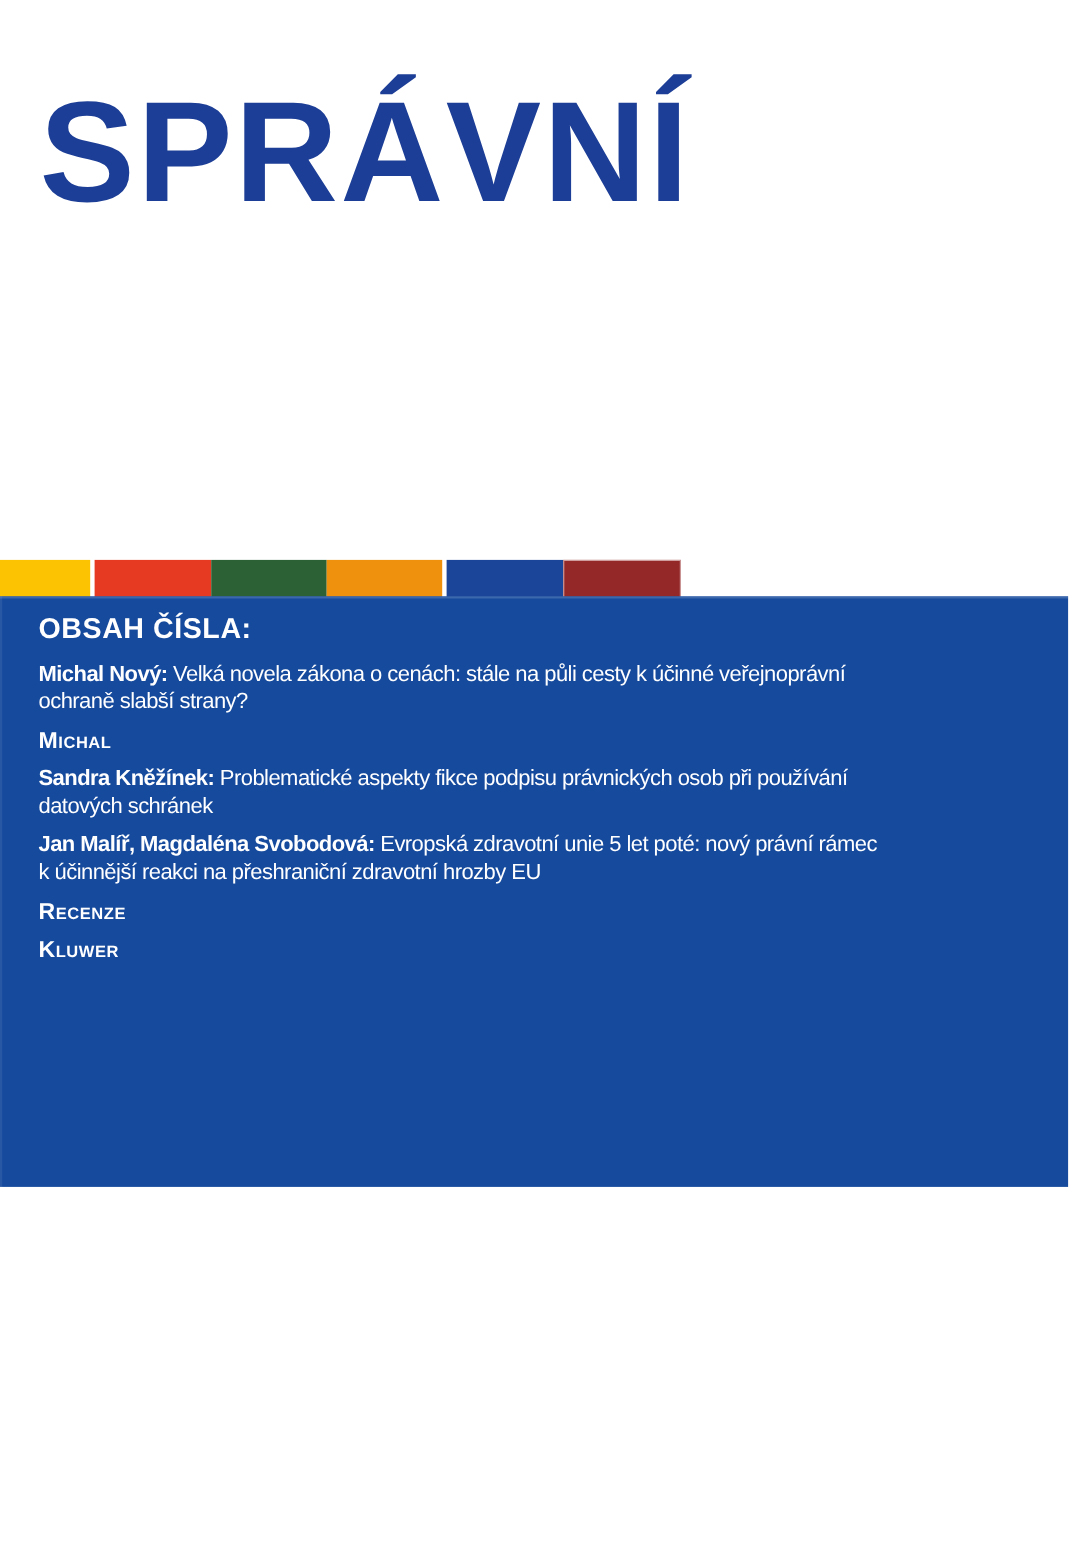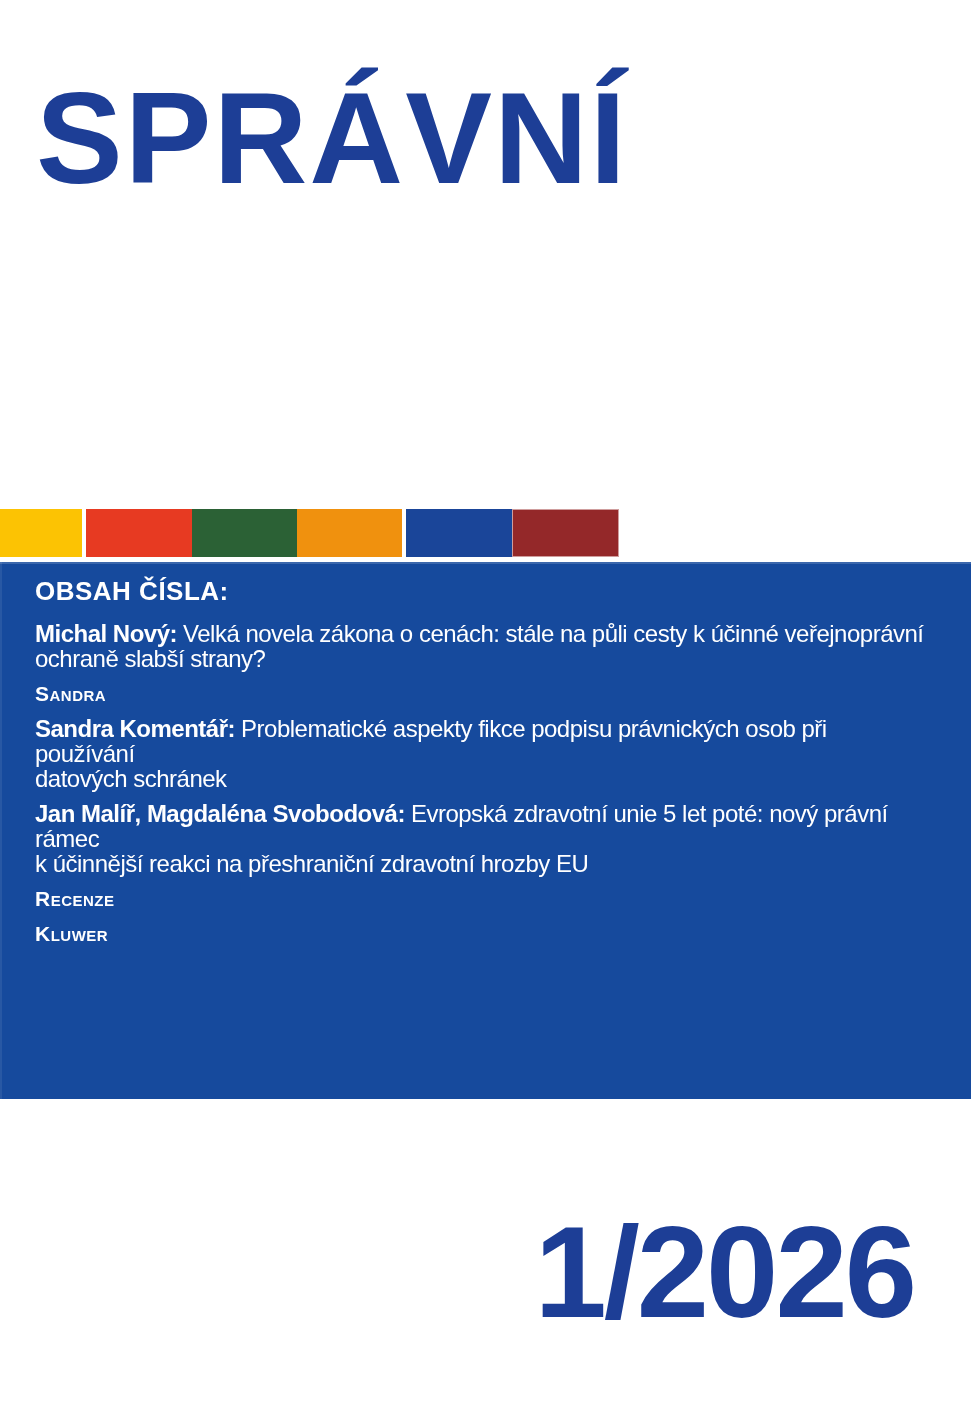--- a/index.html
+++ b/index.html
@@ -38,38 +38,38 @@
   .stripe-yellow { width: 82px; }
   .stripe-red    { width: 106px; margin-left: 4px; }
   .stripe-green  { width: 105px; }
   .stripe-orange { width: 105px; }
   .stripe-blue   { width: 106px; margin-left: 4px; }
   .stripe-maroon { width: 107px; border: 1px solid #cf9d9d; }
 
   
   .toc-panel {
     position: absolute;
-    top: 562px;
+    top: 542px;
     left: 0;
     width: 977px;
     height: 537px;
     color: #ffffff;
     padding: 14px 45px 8px 35px;
     overflow: hidden;
     box-shadow: inset 0 2px 0 rgba(255,255,255,0.16), inset 2px 0 0 rgba(255,255,255,0.08);
   }
   .toc-heading {
     font-size: 26px;
     font-weight: bold;
     line-height: 31px;
     letter-spacing: 0.5px;
     margin-bottom: 14px;
   }
   .toc-entry {
-    font-size: 24px;
+    font-size: 20px;
     line-height: 25px;
     letter-spacing: -0.5px;
     margin-bottom: 10px;
   }
   .toc-entry .author { font-weight: bold; margin-right: 0.25em; }
   .toc-entry .lines { white-space: pre-line; }
   .toc-section {
     font-size: 21px;
     font-weight: bold;
     font-variant: small-caps;
@@ -111,36 +111,35 @@
   <div class="toc-panel" style="background-color: rgb(22, 74, 157);">
 
     <div class="toc-heading">OBSAH ČÍSLA:</div>
 
     <p class="toc-entry">
       <span class="author">Michal Nový:</span><span class="lines">Velká novela zákona o cenách: stále na půli cesty k účinné veřejnoprávní
 ochraně slabší strany?</span>
     </p>
 
 
-    <h3 class="toc-section">Sandra</h3>
+    <h3 class="toc-section">Michal</h3>
 
     <p class="toc-entry">
-      <span class="author">Sandra Komentář:</span><span class="lines">Problematické aspekty fikce podpisu právnických osob při používání
+      <span class="author">Sandra Kněžínek:</span><span class="lines">Problematické aspekty fikce podpisu právnických osob při používání
 datových schránek</span>
     </p>
 
 
     <p class="toc-entry">
       <span class="author">Jan Malíř, Magdaléna Svobodová:</span><span class="lines">Evropská zdravotní unie 5 let poté: nový právní rámec
 k účinnější reakci na přeshraniční zdravotní hrozby EU</span>
     </p>
 
     <h3 class="toc-section">Recenze</h3>
 
 
     <h3 class="toc-section">Kluwer</h3>
 
 
   </div>
 
-  <div class="issue-number" style="color: rgb(29, 62, 150);">1/2026</div>
 
 </div>
 
 </body></html>

